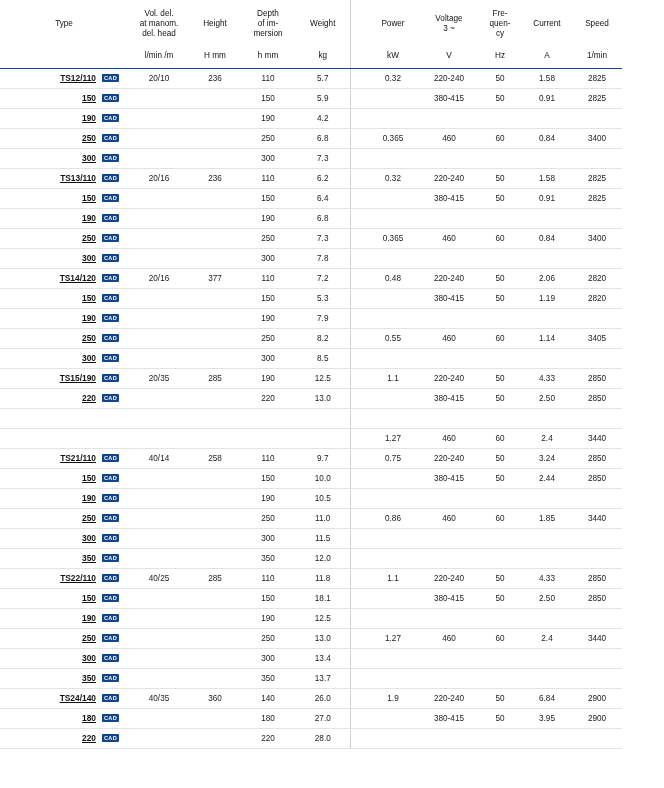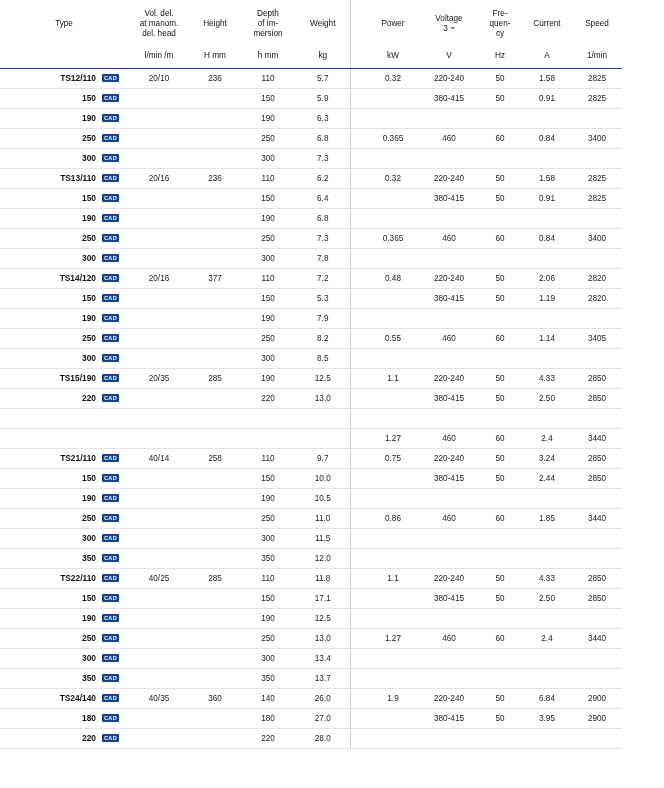--- a/index.html
+++ b/index.html
@@ -64,21 +64,21 @@
   tbody tr.grp td { border-top: 1px solid #bdbdbd; }
 
   td.c { text-align: center; }
   td.l { text-align: left; }
 
   .type-cell {
     text-align: right;
     padding-right: 4px;
     position: relative;
   }
-  .type-name { font-weight: bold; font-size: 8.4px; color: #111; }
+  .type-name { font-weight: bold; font-size: 8.4px; color: #111; text-decoration: underline; }
   .cad {
     display: inline-block;
     background: #14448b;
     color: #fff;
     font-size: 5.6px;
     font-weight: bold;
     letter-spacing: .3px;
     line-height: 8px;
     height: 8px;
     padding: 0 2px 0 2px;
@@ -184,21 +184,21 @@
           <td class="c rblock">50</td>
           <td class="c rblock">0.91</td>
           <td class="c rblock">2825</td>
         </tr>
         <tr class="row">
           <td class="type-cell"><span class="type-name">190</span></td>
           <td class="l"><span class="cad">CAD</span></td>
           <td class="c"></td>
           <td class="c"></td>
           <td class="c">190</td>
-          <td class="c">6.3</td>
+          <td class="c">4.2</td>
           <td class="vsep-left"></td>
           <td class="c rblock"></td>
           <td class="c rblock"></td>
           <td class="c rblock"></td>
           <td class="c rblock"></td>
           <td class="c rblock"></td>
         </tr>
         <tr class="row">
           <td class="type-cell"><span class="type-name">250</span></td>
           <td class="l"><span class="cad">CAD</span></td>
@@ -520,21 +520,21 @@
           <td class="c rblock">50</td>
           <td class="c rblock">4.33</td>
           <td class="c rblock">2850</td>
         </tr>
         <tr class="row">
           <td class="type-cell"><span class="type-name">150</span></td>
           <td class="l"><span class="cad">CAD</span></td>
           <td class="c"></td>
           <td class="c"></td>
           <td class="c">150</td>
-          <td class="c">17.1</td>
+          <td class="c">18.1</td>
           <td class="vsep-left"></td>
           <td class="c rblock"></td>
           <td class="c rblock">380-415</td>
           <td class="c rblock">50</td>
           <td class="c rblock">2.50</td>
           <td class="c rblock">2850</td>
         </tr>
         <tr class="row">
           <td class="type-cell"><span class="type-name">190</span></td>
           <td class="l"><span class="cad">CAD</span></td>

